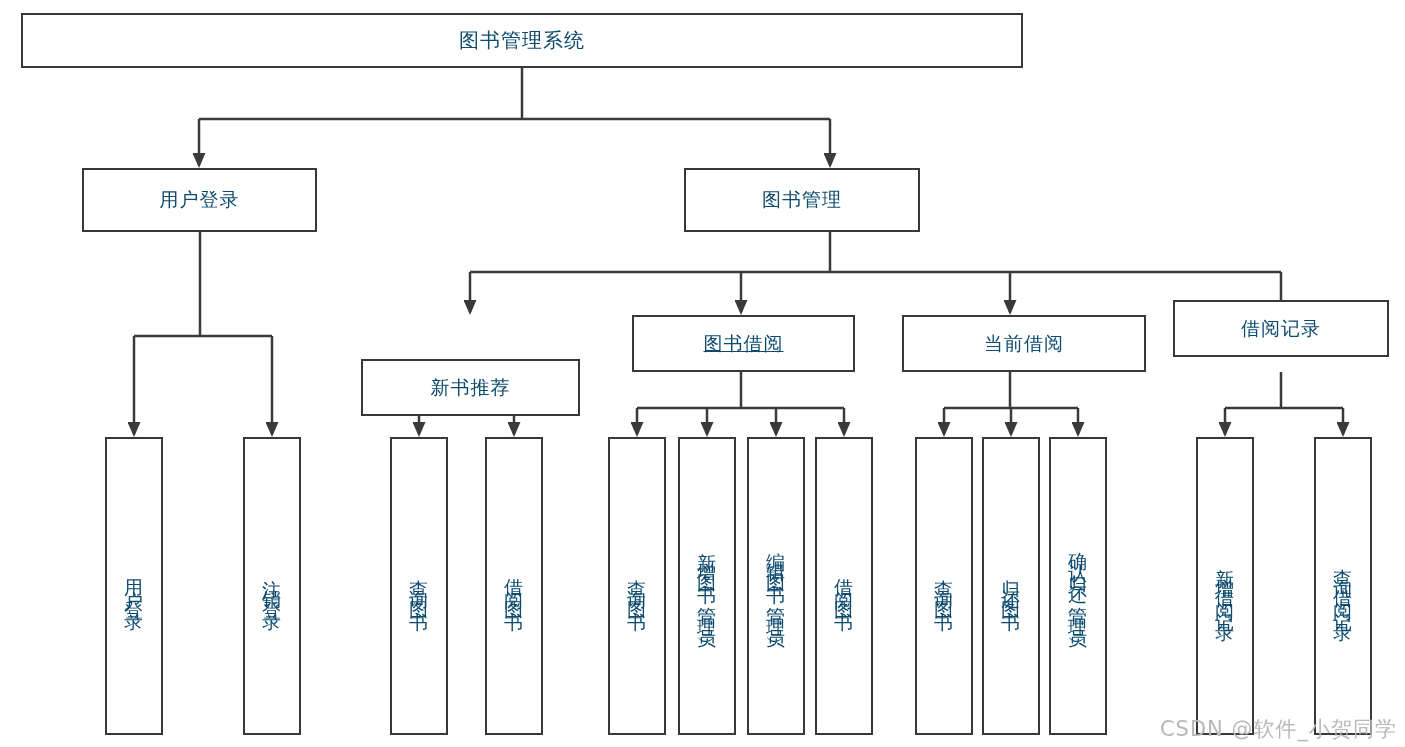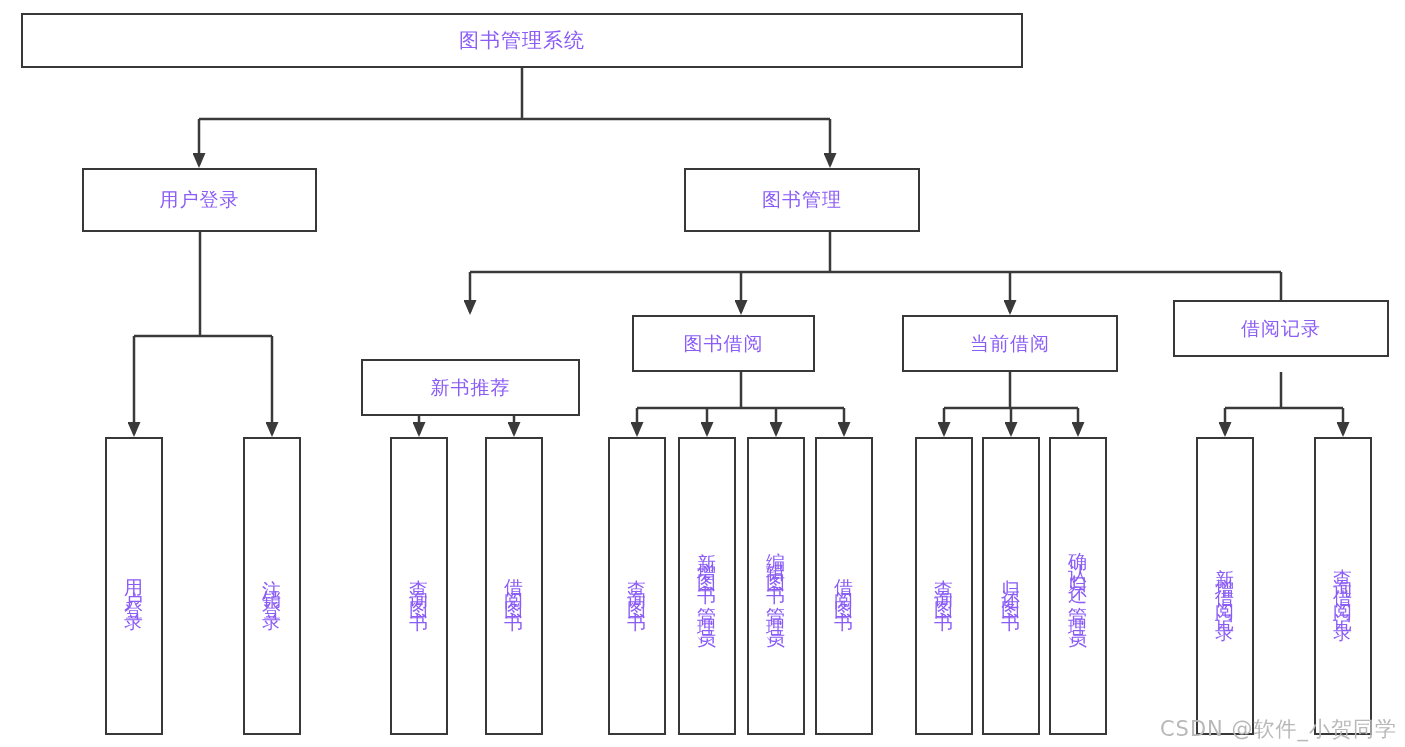--- a/index.html
+++ b/index.html
@@ -14,21 +14,21 @@
   .wires { position: absolute; left: 0; top: 0; }
   .wires path { stroke: #3a3a3a; stroke-width: 2.5; fill: none; }
   .node {
     position: absolute;
     background: #ffffff;
     border: 2.5px solid #383838;
     box-sizing: border-box;
     display: flex;
     align-items: center;
     justify-content: center;
-    color: #8b5cf6;
+    color: #0c4a6e;
   }
   .hlabel {
     font-size: 19px;
     letter-spacing: 1px;
     white-space: nowrap;
   }
   .root .hlabel { font-size: 20px; }
   .vtext {
     writing-mode: vertical-rl;
     text-orientation: mixed;
@@ -114,24 +114,24 @@
   <div class="node" style="left:82px; top:168px; width:235px; height:64px;">
     <span class="hlabel">用户登录</span>
   </div>
   <div class="node" style="left:684px; top:168px; width:236px; height:64px;">
     <span class="hlabel">图书管理</span>
   </div>
 
   <div class="node" style="left:361px; top:315px; width:219px; height:57px;margin-top:44px;">
     <span class="hlabel">新书推荐</span>
   </div>
-  <div class="node" style="left:632px; top:315px; width:183px; height:57px;">
+  <div class="node" style="left:632px; top:315px; width:223px; height:57px;text-decoration:underline;">
     <span class="hlabel">图书借阅</span>
   </div>
-  <div class="node" style="left:902px; top:315px; width:216px; height:57px;">
+  <div class="node" style="left:902px; top:315px; width:244px; height:57px;">
     <span class="hlabel">当前借阅</span>
   </div>
   <div class="node" style="left:1173px; top:300px; width:216px; height:57px;">
     <span class="hlabel">借阅记录</span>
   </div>
 
   <div class="node" style="left:105px; top:437px; width:58px; height:298px;">
     <span class="vtext">用户登录</span>
   </div>
   <div class="node" style="left:243px; top:437px; width:58px; height:298px;">

